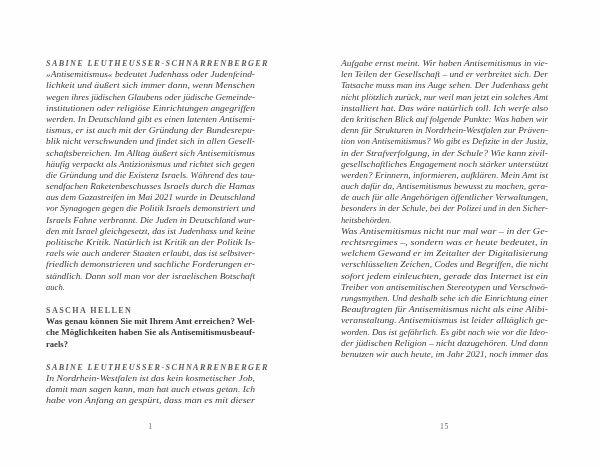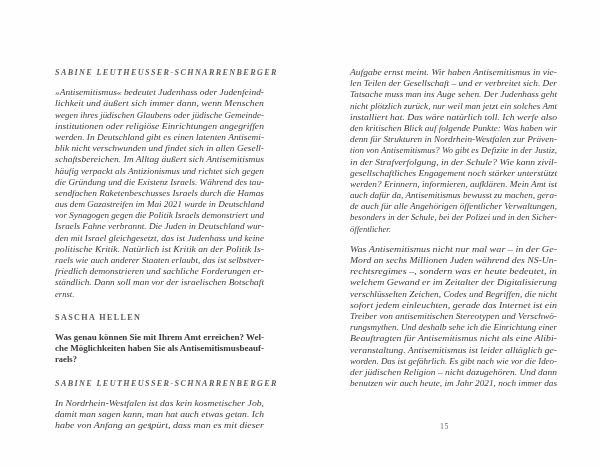--- a/index.html
+++ b/index.html
@@ -13,21 +13,21 @@
   .textcol {
     position: absolute;
     top: 58px;
     font-size: 8.6px;
     line-height: 11.2px;
     color: #3e3e3e;
   }
   .page-left  .textcol { left: 46px;  width: 209px; }
   .page-right .textcol { left: 341px; width: 207px; }
 
-  .block { margin: 9px; }
+  .block { margin: 0; }
   .block.gap { margin-top: 12px; }
   .block.answer { font-style: italic; }
   .block.question { font-weight: bold; color: #3a3a3a; }
   .block.speaker-italic { font-style: italic; }
   .block.speaker-roman, .block.speaker-italic {
     letter-spacing: 1.4px;
     font-size: 8.1px;
     font-weight: 600;
     color: #5d5d5d;
   }
@@ -53,34 +53,35 @@
     <div class="textcol">
         <div class="block speaker-italic">
           <div class="line"><span>SABINE LEUTHEUSSER-SCHNARRENBERGER</span></div>
         </div>
         <div class="block answer">
           <div class="line fit"><span style="transform: scaleX(1.0973);">»Antisemitismus« bedeutet Judenhass oder Judenfeind-</span></div>
           <div class="line fit"><span style="transform: scaleX(1.1372);">lichkeit und äußert sich immer dann, wenn Menschen</span></div>
           <div class="line fit"><span style="transform: scaleX(1.0466);">wegen ihres jüdischen Glaubens oder jüdische Gemeinde-</span></div>
           <div class="line fit"><span style="transform: scaleX(1.1245);">institutionen oder religiöse Einrichtungen angegriffen</span></div>
           <div class="line fit"><span style="transform: scaleX(1.0864);">werden. In Deutschland gibt es einen latenten Antisemi-</span></div>
+          <div class="line fit"><span style="transform: scaleX(1.123);">tismus, er ist auch mit der Gründung der Bundesrepu-</span></div>
           <div class="line fit"><span style="transform: scaleX(1.0918);">blik nicht verschwunden und findet sich in allen Gesell-</span></div>
           <div class="line fit"><span style="transform: scaleX(1.1092);">schaftsbereichen. Im Alltag äußert sich Antisemitismus</span></div>
           <div class="line fit"><span style="transform: scaleX(1.0752);">häufig verpackt als Antizionismus und richtet sich gegen</span></div>
           <div class="line fit"><span style="transform: scaleX(1.0605);">die Gründung und die Existenz Israels. Während des tau-</span></div>
           <div class="line fit"><span style="transform: scaleX(1.0842);">sendfachen Raketenbeschusses Israels durch die Hamas</span></div>
           <div class="line fit"><span style="transform: scaleX(1.0557);">aus dem Gazastreifen im Mai 2021 wurde in Deutschland</span></div>
           <div class="line fit"><span style="transform: scaleX(1.0537);">vor Synagogen gegen die Politik Israels demonstriert und</span></div>
           <div class="line fit"><span style="transform: scaleX(1.0688);">Israels Fahne verbrannt. Die Juden in Deutschland wur-</span></div>
           <div class="line fit"><span style="transform: scaleX(1.0771);">den mit Israel gleichgesetzt, das ist Judenhass und keine</span></div>
           <div class="line fit"><span style="transform: scaleX(1.1239);">politische Kritik. Natürlich ist Kritik an der Politik Is-</span></div>
           <div class="line fit"><span style="transform: scaleX(1.0666);">raels wie auch anderer Staaten erlaubt, das ist selbstver-</span></div>
           <div class="line fit"><span style="transform: scaleX(1.1034);">friedlich demonstrieren und sachliche Forderungen er-</span></div>
           <div class="line fit"><span style="transform: scaleX(1.089);">ständlich. Dann soll man vor der israelischen Botschaft</span></div>
-          <div class="line"><span>ernst.</span></div>
+          <div class="line"><span>auch.</span></div>
         </div>
         <div class="block speaker-roman gap">
           <div class="line"><span>SASCHA HELLEN</span></div>
         </div>
         <div class="block question">
           <div class="line fit"><span style="transform: scaleX(1.0448);">Was genau können Sie mit Ihrem Amt erreichen? Wel-</span></div>
           <div class="line fit"><span style="transform: scaleX(1.051);">che Möglichkeiten haben Sie als Antisemitismusbeauf-</span></div>
           <div class="line"><span>raels?</span></div>
         </div>
         <div class="block speaker-italic gap">
@@ -104,25 +105,24 @@
           <div class="line fit"><span style="transform: scaleX(1.1252);">installiert hat. Das wäre natürlich toll. Ich werfe also</span></div>
           <div class="line fit"><span style="transform: scaleX(1.062);">den kritischen Blick auf folgende Punkte: Was haben wir</span></div>
           <div class="line fit"><span style="transform: scaleX(1.0768);">denn für Strukturen in Nordrhein-Westfalen zur Präven-</span></div>
           <div class="line fit"><span style="transform: scaleX(1.0397);">tion von Antisemitismus? Wo gibt es Defizite in der Justiz,</span></div>
           <div class="line fit"><span style="transform: scaleX(1.1278);">in der Strafverfolgung, in der Schule? Wie kann zivil-</span></div>
           <div class="line fit"><span style="transform: scaleX(1.0923);">gesellschaftliches Engagement noch stärker unterstützt</span></div>
           <div class="line fit"><span style="transform: scaleX(1.0782);">werden? Erinnern, informieren, aufklären. Mein Amt ist</span></div>
           <div class="line fit"><span style="transform: scaleX(1.0597);">auch dafür da, Antisemitismus bewusst zu machen, gera-</span></div>
           <div class="line fit"><span style="transform: scaleX(1.0676);">de auch für alle Angehörigen öffentlicher Verwaltungen,</span></div>
           <div class="line fit"><span style="transform: scaleX(1.0248);">besonders in der Schule, bei der Polizei und in den Sicher-</span></div>
-          <div class="line"><span>öffentlicher.</span></div>
+          <div class="line"><span>heitsbehörden.</span></div>
         </div>
         <div class="block answer">
           <div class="line fit"><span style="transform: scaleX(1.1766);">Was Antisemitismus nicht nur mal war – in der Ge-</span></div>
-          <div class="line fit"><span style="transform: scaleX(1.1346);">Mord an sechs Millionen Juden während des NS-Un-</span></div>
           <div class="line fit"><span style="transform: scaleX(1.1907);">rechtsregimes –, sondern was er heute bedeutet, in</span></div>
           <div class="line fit"><span style="transform: scaleX(1.144);">welchem Gewand er im Zeitalter der Digitalisierung</span></div>
           <div class="line fit"><span style="transform: scaleX(1.0841);">verschlüsselten Zeichen, Codes und Begriffen, die nicht</span></div>
           <div class="line fit"><span style="transform: scaleX(1.1564);">sofort jedem einleuchten, gerade das Internet ist ein</span></div>
           <div class="line fit"><span style="transform: scaleX(1.0863);">Treiber von antisemitischen Stereotypen und Verschwö-</span></div>
           <div class="line fit"><span style="transform: scaleX(1.0449);">rungsmythen. Und deshalb sehe ich die Einrichtung einer</span></div>
           <div class="line fit"><span style="transform: scaleX(1.146);">Beauftragten für Antisemitismus nicht als eine Alibi-</span></div>
           <div class="line fit"><span style="transform: scaleX(1.1242);">veranstaltung. Antisemitismus ist leider alltäglich ge-</span></div>
           <div class="line fit"><span style="transform: scaleX(1.039);">worden. Das ist gefährlich. Es gibt nach wie vor die Ideo-</span></div>
           <div class="line fit"><span style="transform: scaleX(1.0996);">der jüdischen Religion – nicht dazugehören. Und dann</span></div>

